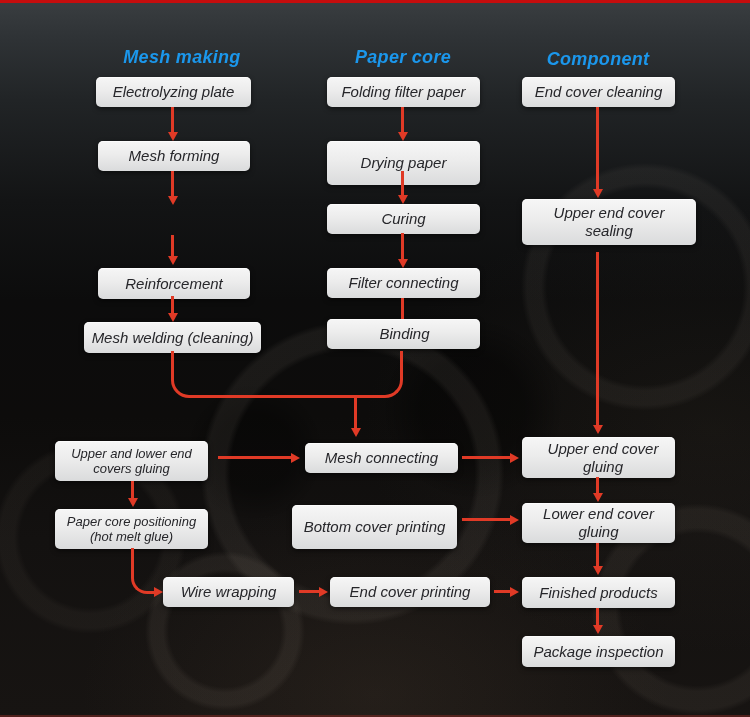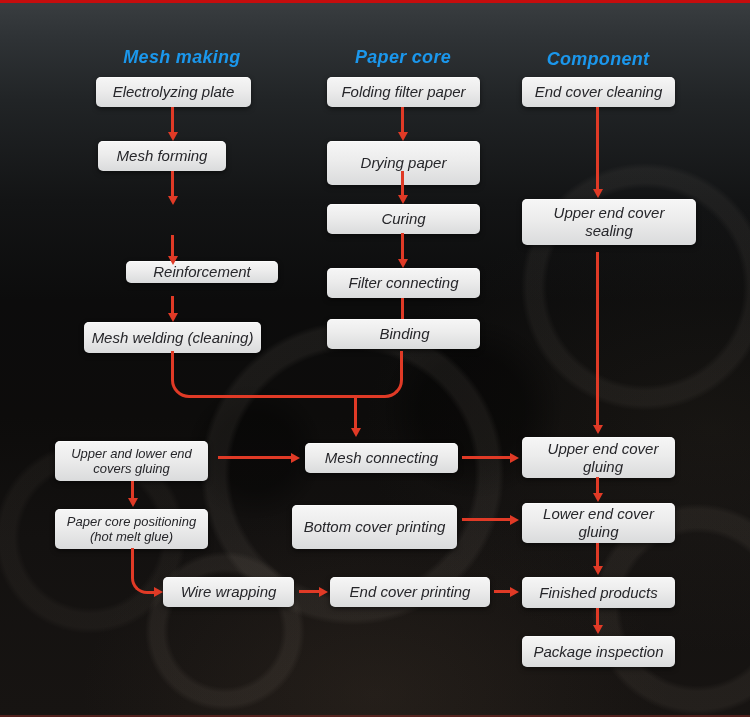--- a/index.html
+++ b/index.html
@@ -72,22 +72,22 @@
 <div class="canvas">
   <div class="bg-photo"></div>
   <div class="top-line" style="background:#c60d0d;"></div>
   <div class="bottom-line"></div>
 
   <div class="col-title" style="left:97px;top:47px;width:170px;color:#1b97ec;">Mesh making</div>
   <div class="col-title" style="left:318px;top:47px;width:170px;color:#1b97ec;">Paper core</div>
   <div class="col-title" style="left:513px;top:49px;width:170px;color:#1b97ec;">Component</div>
 
   <div class="node" style="left:96px;top:77px;width:155px;height:30px;">Electrolyzing plate</div>
-  <div class="node" style="left:98px;top:141px;width:128px;height:30px;font-style:italic;">Mesh forming</div>
-  <div class="node" style="left:98px;top:261px;width:152px;height:22px;margin-left:28px;">Reinforcement</div>
+  <div class="node" style="left:98px;top:141px;width:152px;height:30px;font-style:italic;">Mesh forming</div>
+  <div class="node" style="left:98px;top:268px;width:152px;height:31px;">Reinforcement</div>
   <div class="node" style="left:84px;top:322px;width:177px;height:31px;">Mesh welding (cleaning)</div>
 
   <div class="node" style="left:327px;top:77px;width:153px;height:30px;">Folding filter paper</div>
   <div class="node" style="left:327px;top:141px;width:153px;height:44px;">Drying paper</div>
   <div class="node" style="left:327px;top:204px;width:153px;height:30px;">Curing</div>
   <div class="node" style="left:327px;top:268px;width:153px;height:30px;">Filter connecting</div>
   <div class="node" style="left:327px;top:319px;width:153px;height:30px;padding-left:8px;">Binding</div>
 
   <div class="node" style="left:522px;top:77px;width:153px;height:30px;">End cover cleaning</div>
   <div class="node" style="left:522px;top:199px;width:174px;height:46px;">Upper end cover sealing</div>

